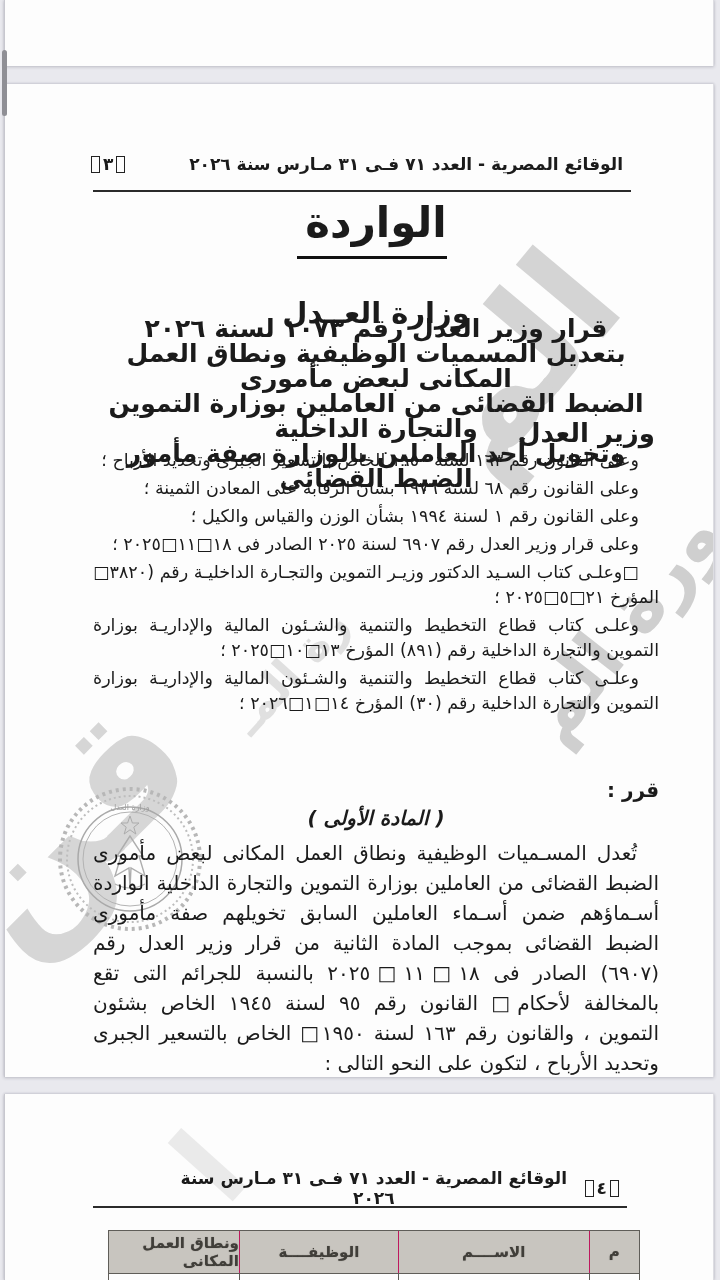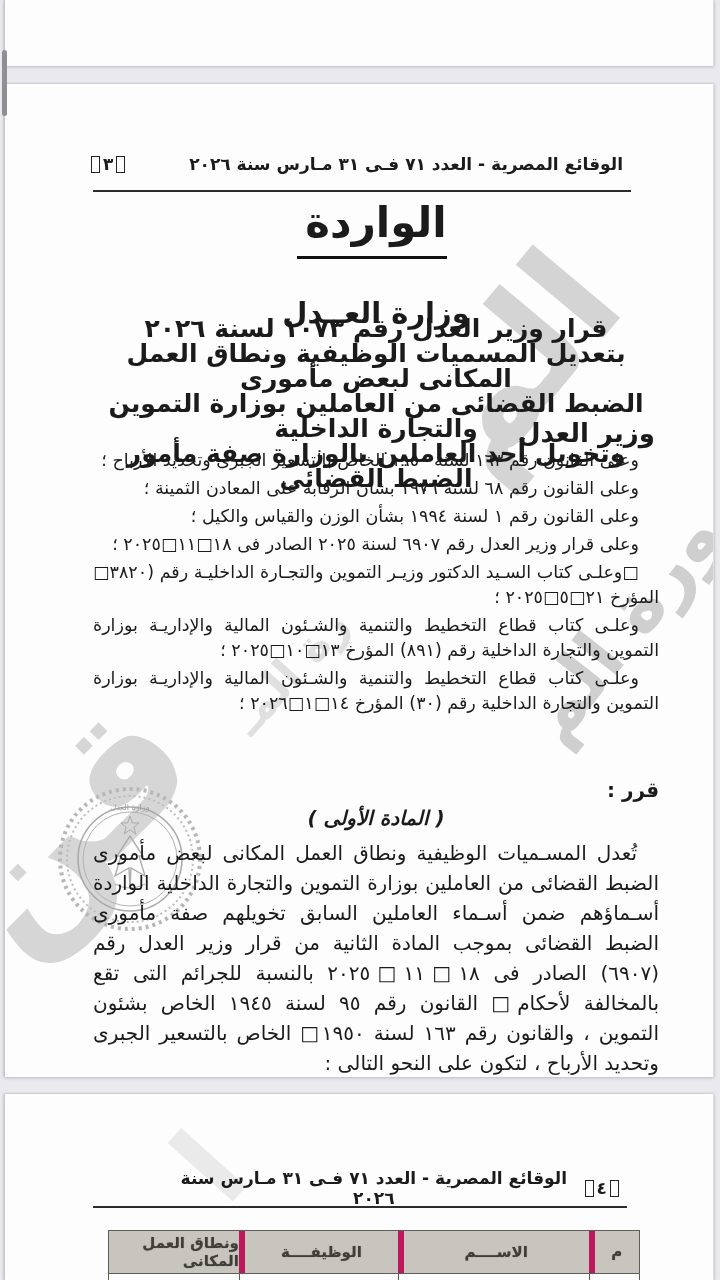--- a/index.html
+++ b/index.html
@@ -71,21 +71,21 @@
 
   #seal { position:absolute; top:700px; left:50px; z-index:1; }
 
   
   .n-header { top:74px; left:158px; width:456px; display:flex; align-items:center; }
   .n-header .hdr-text { flex:1; text-align:center; font-size:17px; font-weight:bold; direction:rtl; }
 
   .n-table { top:136px; left:103px; width:532px; direction:rtl;
              border:1px solid #5f5d58; border-bottom:none; }
   .n-thead { display:flex; background:#c8c5bf; height:42px; }
-  .n-th { border-left:6px solid #be185d; display:flex; align-items:center; justify-content:center;
+  .n-th { border-left:1px solid #be185d; display:flex; align-items:center; justify-content:center;
           font-size:15px; font-weight:bold; color:#403e39; text-shadow:0 0 1px rgba(70,66,58,.55); }
   .n-th:last-child { border-left:none; }
   .n-td-row { display:flex; height:12px; background:#fdfdfd; border-top:1px solid #5f5d58; }
   .n-td { border-left:1px solid #5f5d58; }
   .n-td:last-child { border-left:none; }
   .col-0 { width:9.5%; } .col-1 { width:36%; } .col-2 { width:30%; } .col-3 { width:24.5%; }
 </style>
 </head>
 <body>
 

